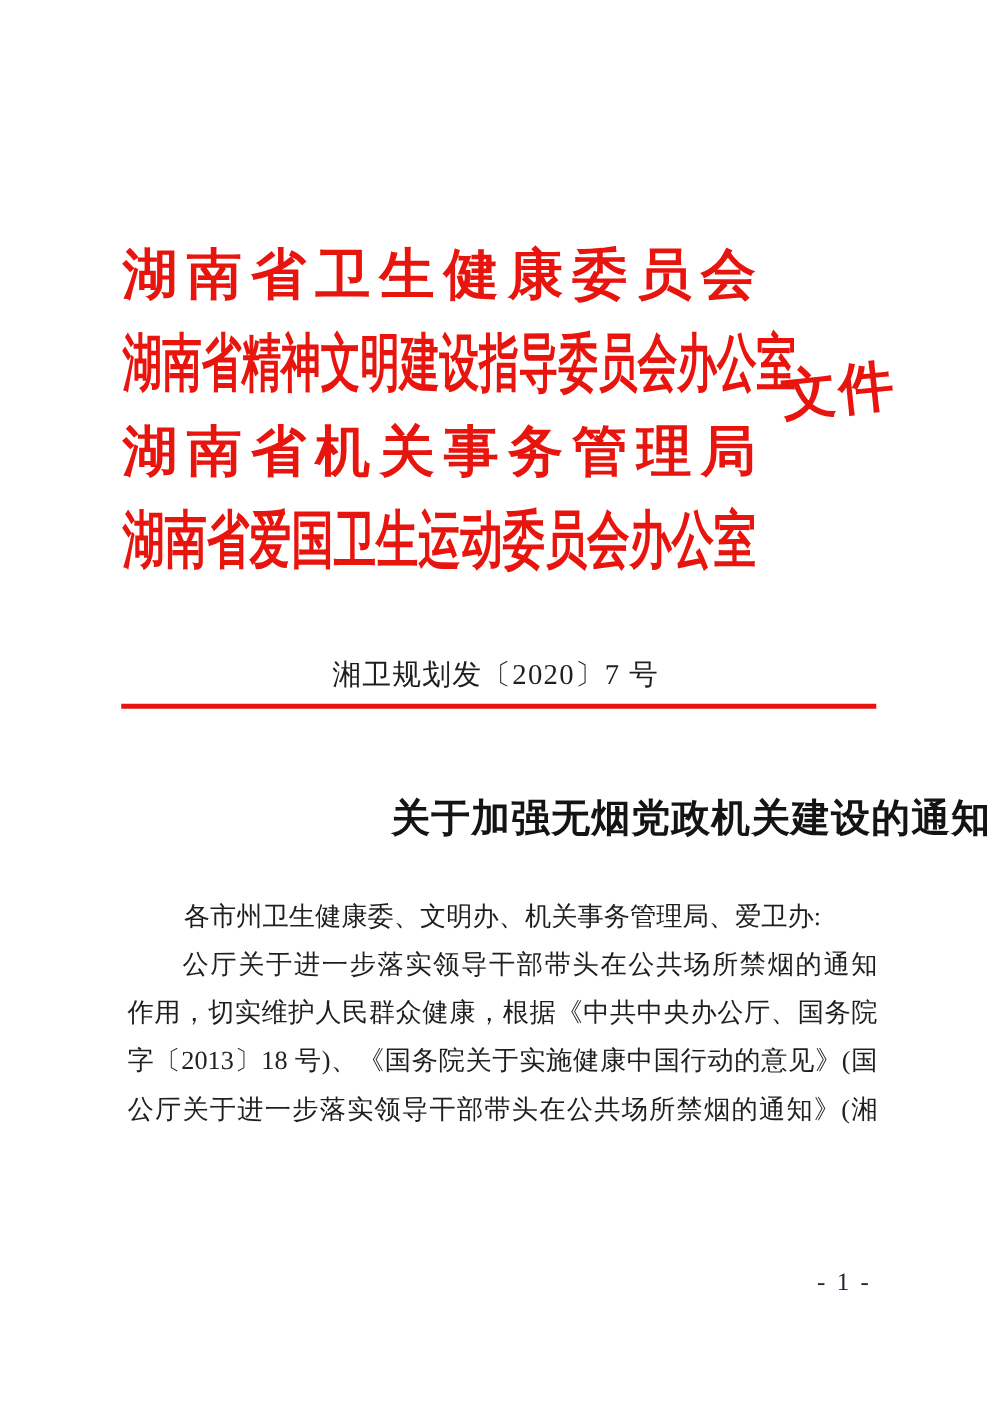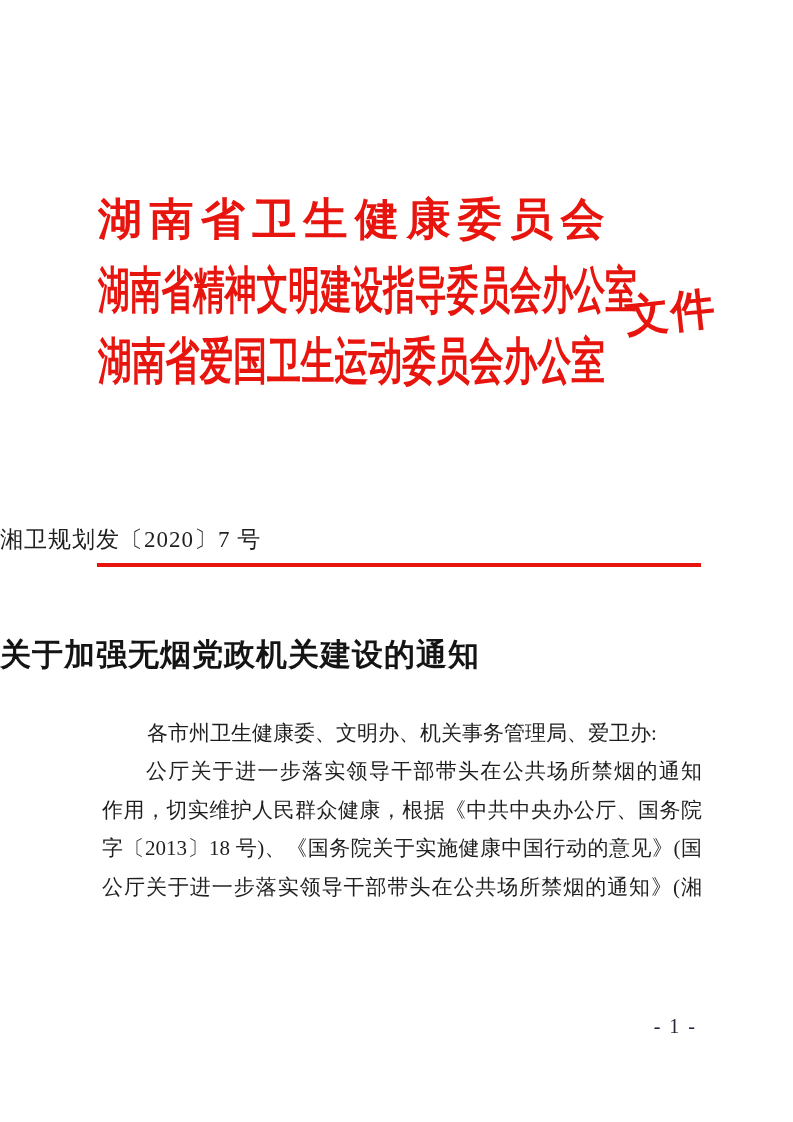--- a/index.html
+++ b/index.html
@@ -55,40 +55,41 @@
     letter-spacing: 2px;
     transform: rotate(-6deg);
     transform-origin: 0 0;
   }
   
   .doc-number {
     position: absolute;
     left: 0;
     top: 524px;
     width: 100%;
+    text-align: center;
     font-size: 23px;
     letter-spacing: 1px;
     color: #1f1f1f;
   }
   .red-rule {
     position: absolute;
     left: 97px;
     top: 563px;
     width: 604px;
     height: 4px;
     background: #e8150e;
   }
   
   .title {
     position: absolute;
     left: 0;
     top: 634px;
     width: 100%;
     margin: 0;
-    text-align: left;
+    text-align: right;
     font-size: 31px;
     font-weight: bold;
     letter-spacing: 1px;
     color: #141414;
   }
   
   .body-text {
     position: absolute;
     left: 102px;
     top: 714px;
@@ -122,20 +123,21 @@
   }
 </style>
 </head>
 <body>
 
 <div class="page">
 
   <div class="letterhead">
     <div class="org-line spread">湖南省卫生健康委员会</div>
     <div class="org-line c16">湖南省精神文明建设指导委员会办公室</div>
+    <div class="org-line spread">湖南省机关事务管理局</div>
     <div class="org-line c15">湖南省爱国卫生运动委员会办公室</div>
   </div>
 
   <div class="doc-type">文件</div>
 
   <div class="doc-number">湘卫规划发〔2020〕7 号</div>
 
   <div class="red-rule"></div>
 
   <h1 class="title">关于加强无烟党政机关建设的通知</h1>

